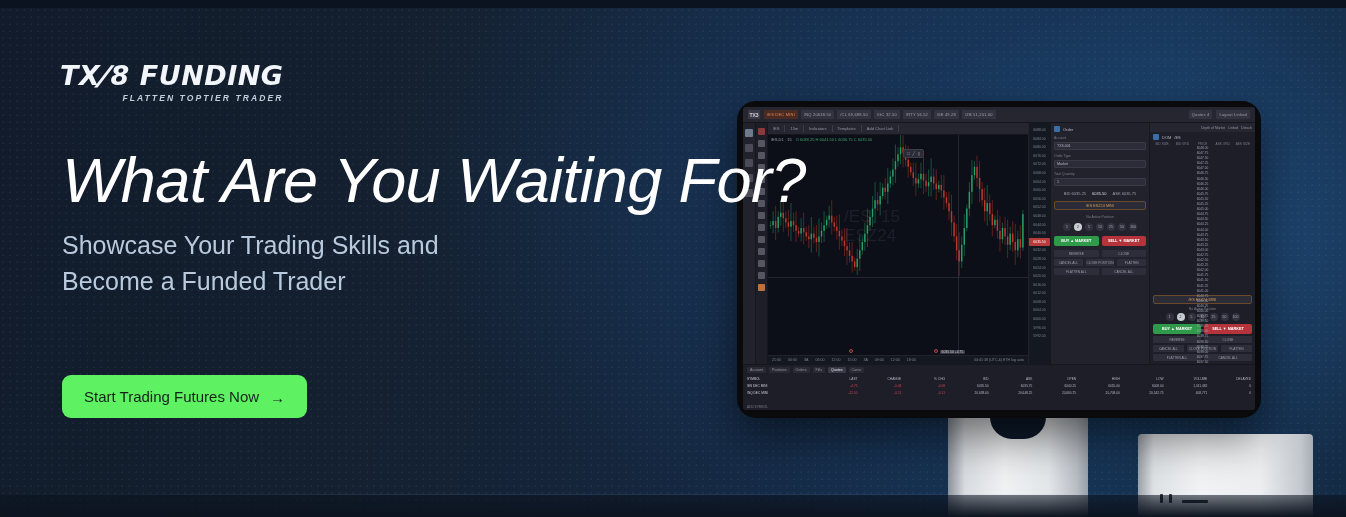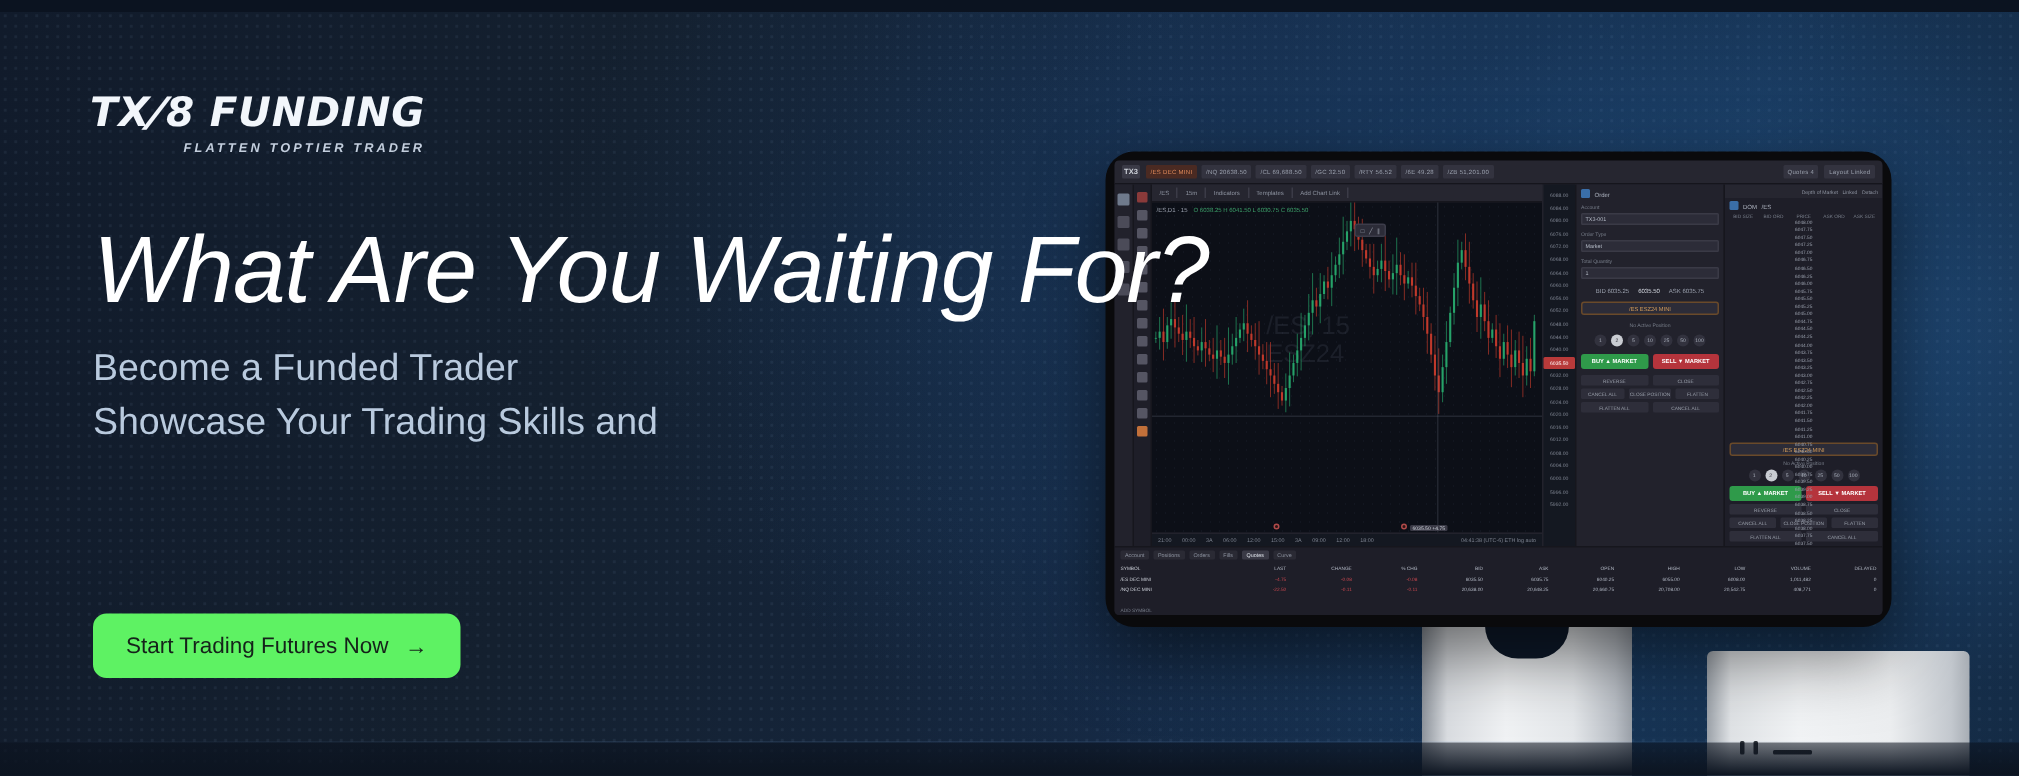--- a/index.html
+++ b/index.html
@@ -65,21 +65,20 @@
     margin-top:14px; font-size:25px; color:#b9cade;
     line-height:1.42; font-weight:normal;
   }
   #cta {
     position:absolute; left:62px; top:375px; z-index:20;
     display:inline-flex; align-items:flex-end; gap:11px;
     background:#5ef263; color:#15221a;
     font-size:15px; padding:13px 22px;
     border:none; border-radius:9px; cursor:pointer;
     font-family:"Liberation Sans", sans-serif;
-    margin-top:34px;
   }
   #cta .arr { font-size:15px; line-height:1; }
 
   
   #monitor {
     position:absolute; left:737px; top:101px;
     width:524px; height:317px; z-index:18;
     background:#0a0a0c; border-radius:19px;
     padding:6px 6px 8px 6px;
     box-shadow:0 18px 46px rgba(0,0,0,.55);
@@ -293,22 +292,22 @@
   <div id="logo">
     <div class="logo-main">
       <span>TX</span><span class="logo-x">/</span><span>8 FUNDING</span>
     </div>
     <div class="logo-sub">FLATTEN TOPTIER TRADER</div>
   </div>
 
   <div id="copy">
     <h1 id="headline">What Are You Waiting For?</h1>
     <div id="sub">
+      <div>Showcase Your Trading Skills and</div>
       <div>Become a Funded Trader</div>
-      <div>Showcase Your Trading Skills and</div>
     </div>
   </div>
 
   <button id="cta">
     <span>Start Trading Futures Now</span>
     <span class="arr">→</span>
   </button>
 
   <div id="monitor">
     <div id="screen">

